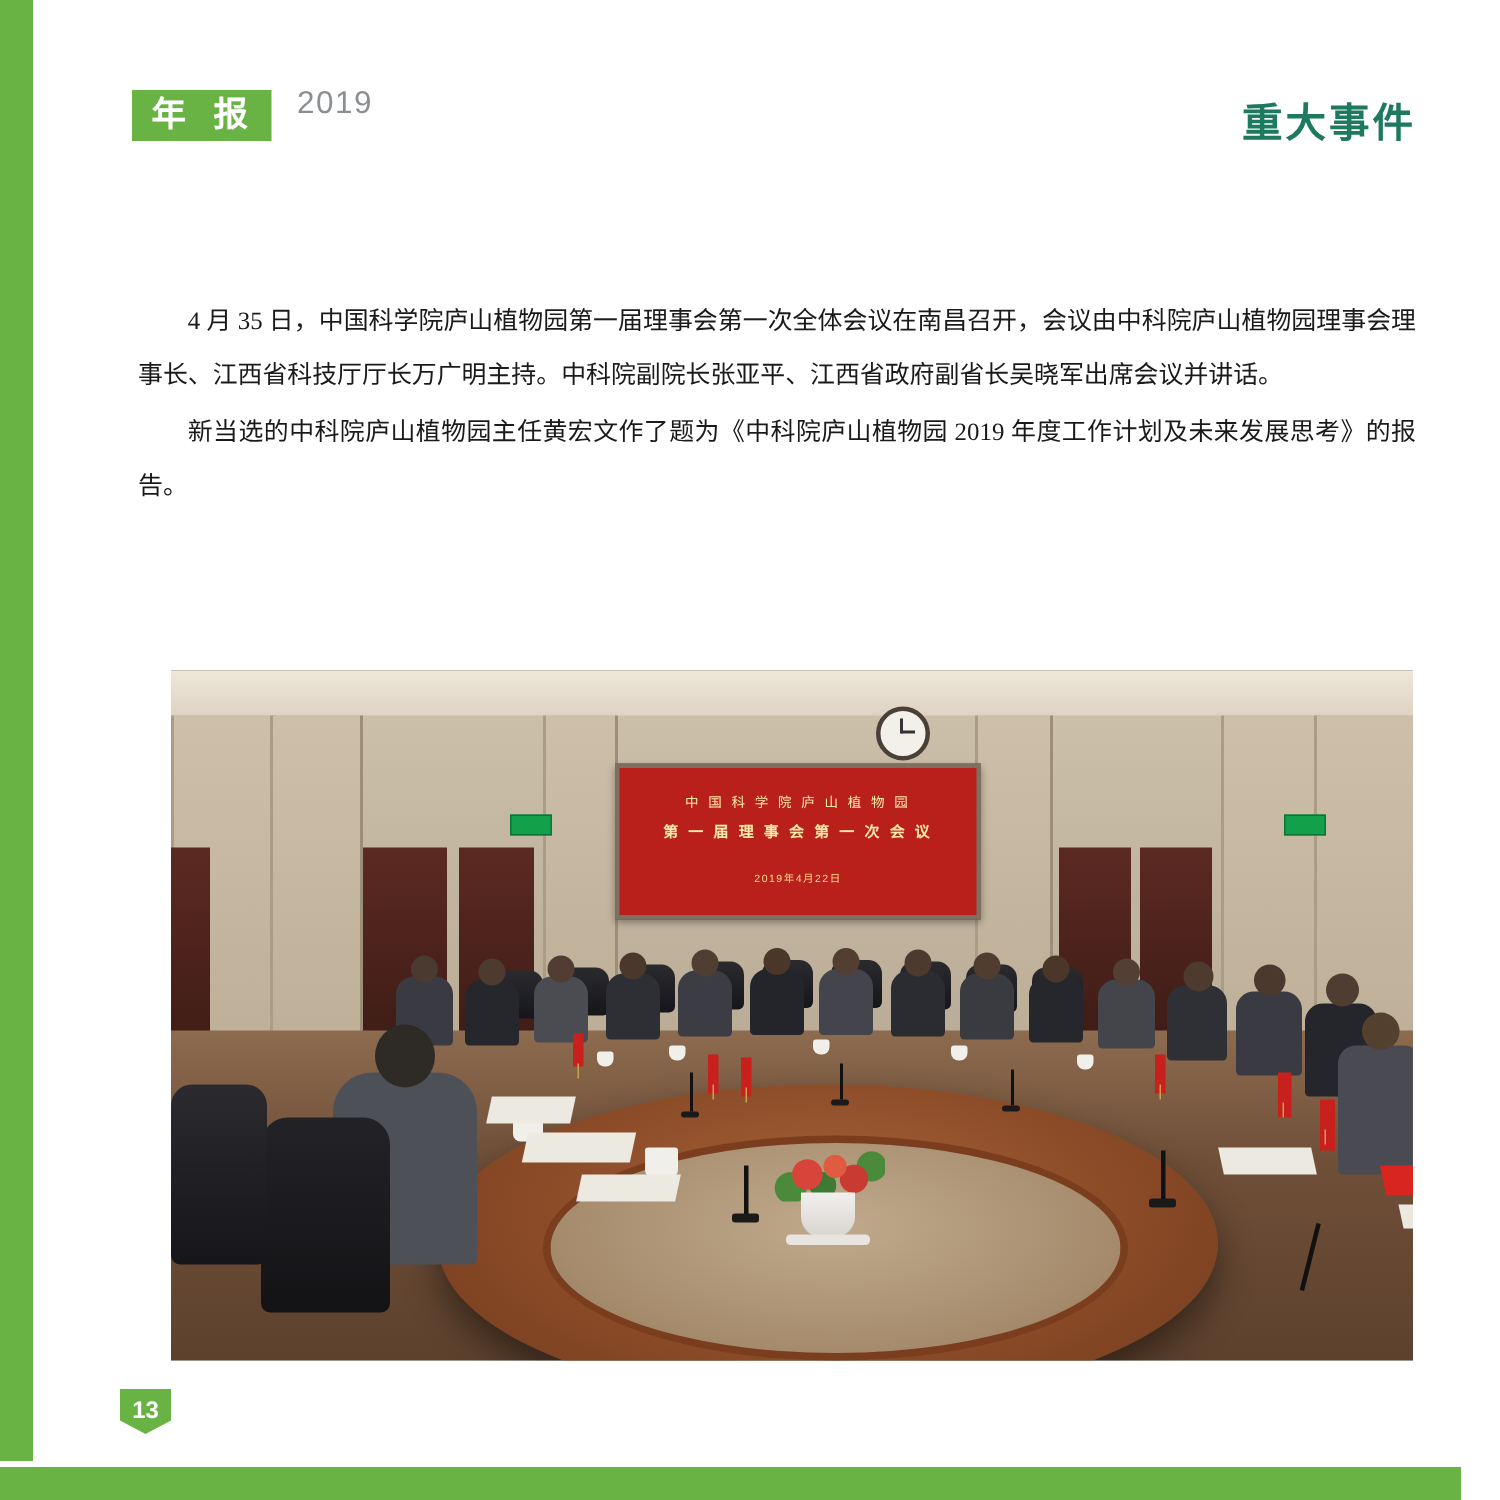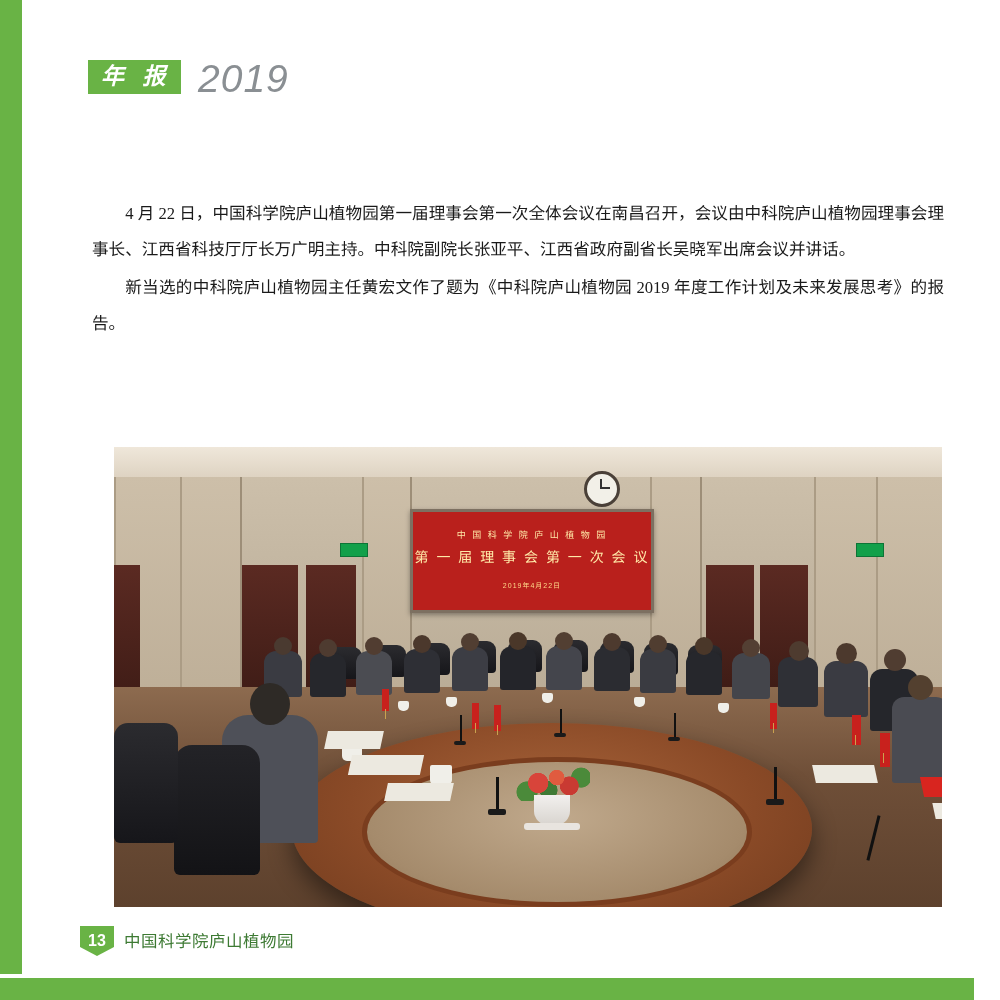--- a/index.html
+++ b/index.html
@@ -42,42 +42,41 @@
     height: 1000px;
   }
 
   
   .header {
     position: absolute;
     left: 0;
     top: 26px;
     width: 974px;
     height: 60px;
-    font-style: italic;
   }
   .badge {
     position: absolute;
     left: 62px;
     top: 34px;
     background: #69b345;
     color: #ffffff;
     font-family: "Liberation Sans", sans-serif;
     font-weight: bold;
     font-size: 23px;
     letter-spacing: 6px;
     padding: 5px 10px 6px 13px;
     line-height: 1;
   }
   .year {
     position: absolute;
     left: 172px;
     top: 31px;
     color: #8a8f93;
     font-family: "Liberation Sans", sans-serif;
-    font-size: 39px;
+    font-size: 21px;
     letter-spacing: 1px;
   }
   .section-title {
     position: absolute;
     right: 56px;
     top: 34px;
     color: #1d7a5f;
     font-family: "Liberation Sans", sans-serif;
     font-weight: bold;
     font-size: 27px;
@@ -147,21 +146,21 @@
     left: 296px; top: 62px; width: 238px; height: 98px;
     background: #b9201c;
     border: 3px solid #7d7061;
     box-shadow: 0 2px 5px rgba(0,0,0,.35);
   }
   .ph-screen .s1, .ph-screen .s2, .ph-screen .s3 {
     position: absolute; left: 0; width: 100%; text-align: center;
     color: #ffe9a8; font-family: "Liberation Sans", sans-serif;
   }
   .ph-screen .s1 { top: 16px; font-size: 9px; letter-spacing: 2px; }
-  .ph-screen .s2 { top: 34px; font-size: 14px; letter-spacing: 2px; }
+  .ph-screen .s2 { top: 34px; font-size: 10px; letter-spacing: 2px; font-weight: bold; }
   .ph-screen .s3 { top: 68px; font-size: 7px; letter-spacing: 1px; color:#ffd98a;}
   .ph-clock {
     position: absolute; left: 470px; top: 24px; width: 30px; height: 30px;
     border-radius: 50%; background: #f2f0e8; border: 3px solid #4a4038;
   }
   .ph-clock:before {
     content: ""; position: absolute; left: 13px; top: 5px; width: 2px; height: 10px;
     background: #333;
   }
   .ph-clock:after {
@@ -293,25 +292,26 @@
 <body>
 
 <div class="left-edge"></div>
 <div class="left-edge-inner"></div>
 
 <div class="page">
 
   <div class="header">
     <div class="badge">年 报</div>
     <div class="year">2019</div>
+    <div class="section-title">重大事件</div>
   </div>
 
 
   <div class="body-text">
-    <p>4 月 22 日，中国科学院庐山植物园第一届理事会第一次全体会议在南昌召开，会议由中科院庐山植物园理事会理事长、江西省科技厅厅长万广明主持。中科院副院长张亚平、江西省政府副省长吴晓军出席会议并讲话。</p>
+    <p>4 月 35 日，中国科学院庐山植物园第一届理事会第一次全体会议在南昌召开，会议由中科院庐山植物园理事会理事长、江西省科技厅厅长万广明主持。中科院副院长张亚平、江西省政府副省长吴晓军出席会议并讲话。</p>
     <p>新当选的中科院庐山植物园主任黄宏文作了题为《中科院庐山植物园 2019 年度工作计划及未来发展思考》的报告。</p>
   </div>
 
   <div class="photo">
     <div class="ph-wall-back"></div>
     <div class="ph-ceiling"></div>
 
     <div class="ph-panel" style="left:0;top:30px;width:66px;height:232px;"></div>
     <div class="ph-panel" style="left:66px;top:30px;width:58px;height:232px;"></div>
     <div class="ph-panel" style="left:248px;top:30px;width:46px;height:210px;"></div>
@@ -438,19 +438,18 @@
     <div class="ph-mic-base" style="left:554px;top:290px;"></div>
     <div class="ph-mic" style="left:382px;top:330px;height:34px;width:3px;"></div>
     <div class="ph-mic-base" style="left:374px;top:362px;width:18px;height:6px;"></div>
     <div class="ph-mic" style="left:660px;top:320px;height:34px;width:3px;"></div>
     <div class="ph-mic-base" style="left:652px;top:352px;width:18px;height:6px;"></div>
     <div class="ph-mic" style="left:758px;top:368px;height:46px;width:3px;transform:rotate(14deg);"></div>
   </div>
 
   <div class="footer">
     <div class="page-num-box">13</div>
-    <div class="footer-label">中国科学院庐山植物园</div>
   </div>
 
 </div>
 
 <div class="bottom-edge-inner"></div>
 <div class="bottom-edge"></div>
 
 </body></html>

